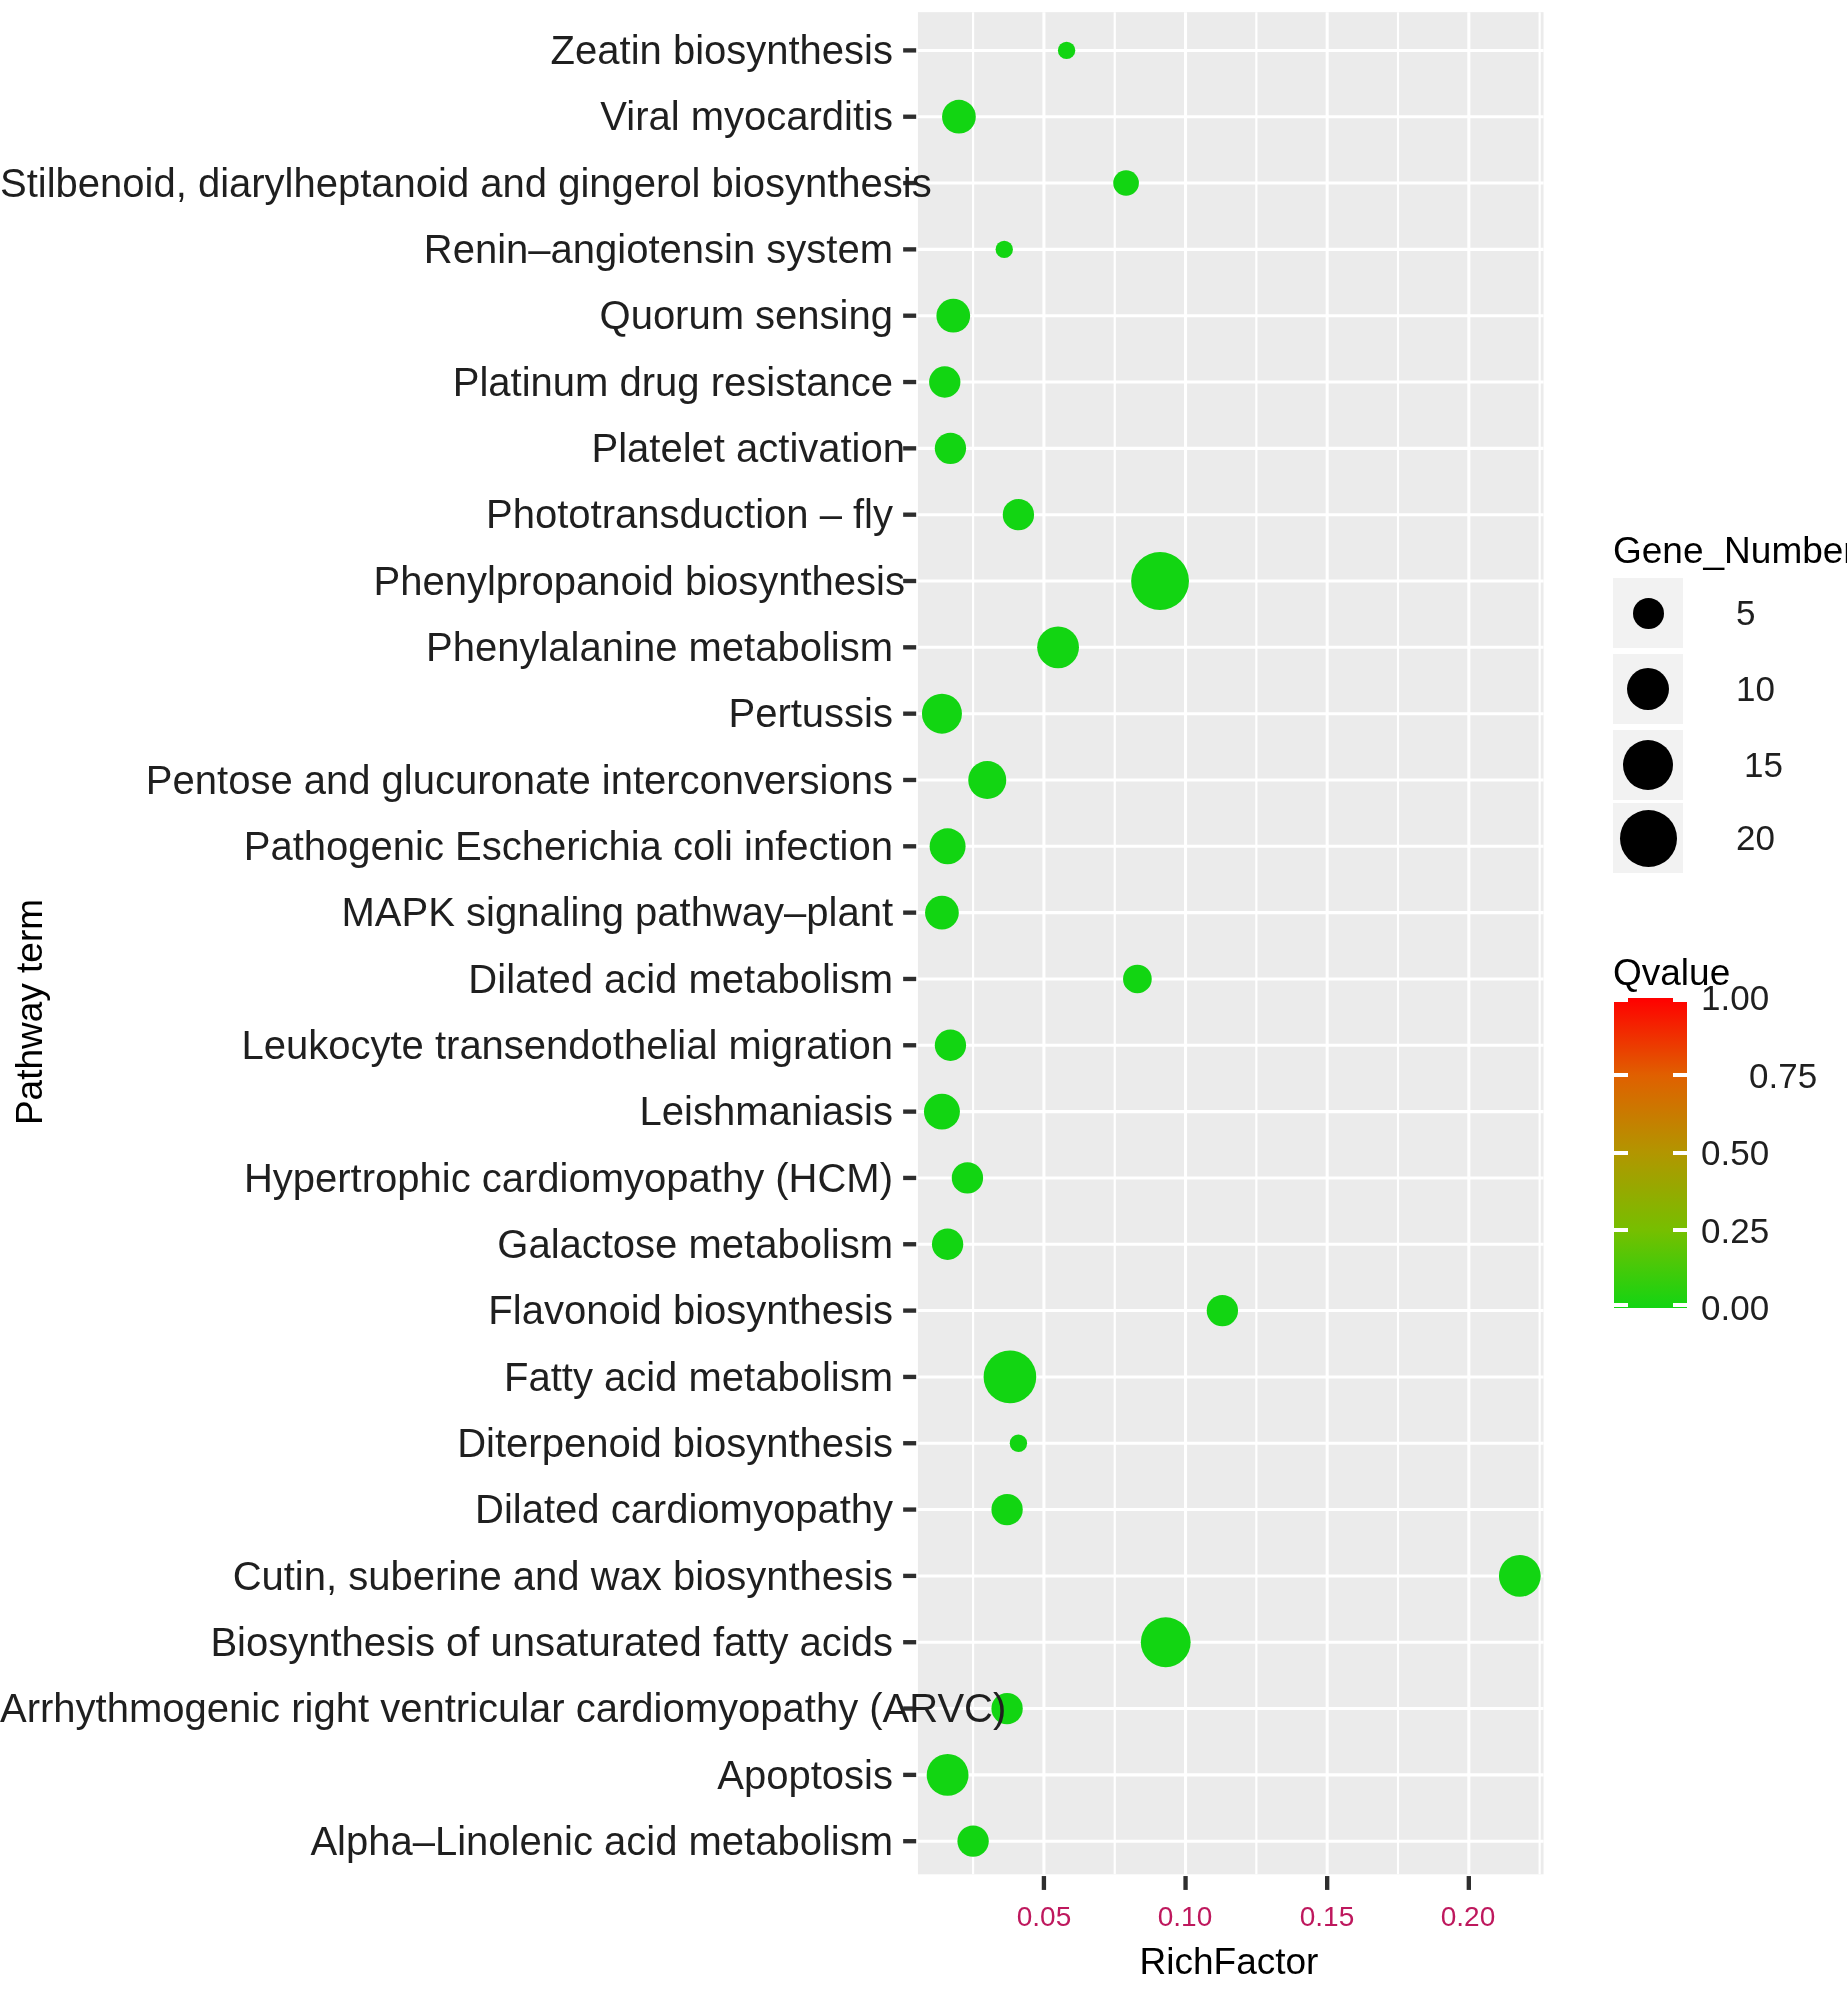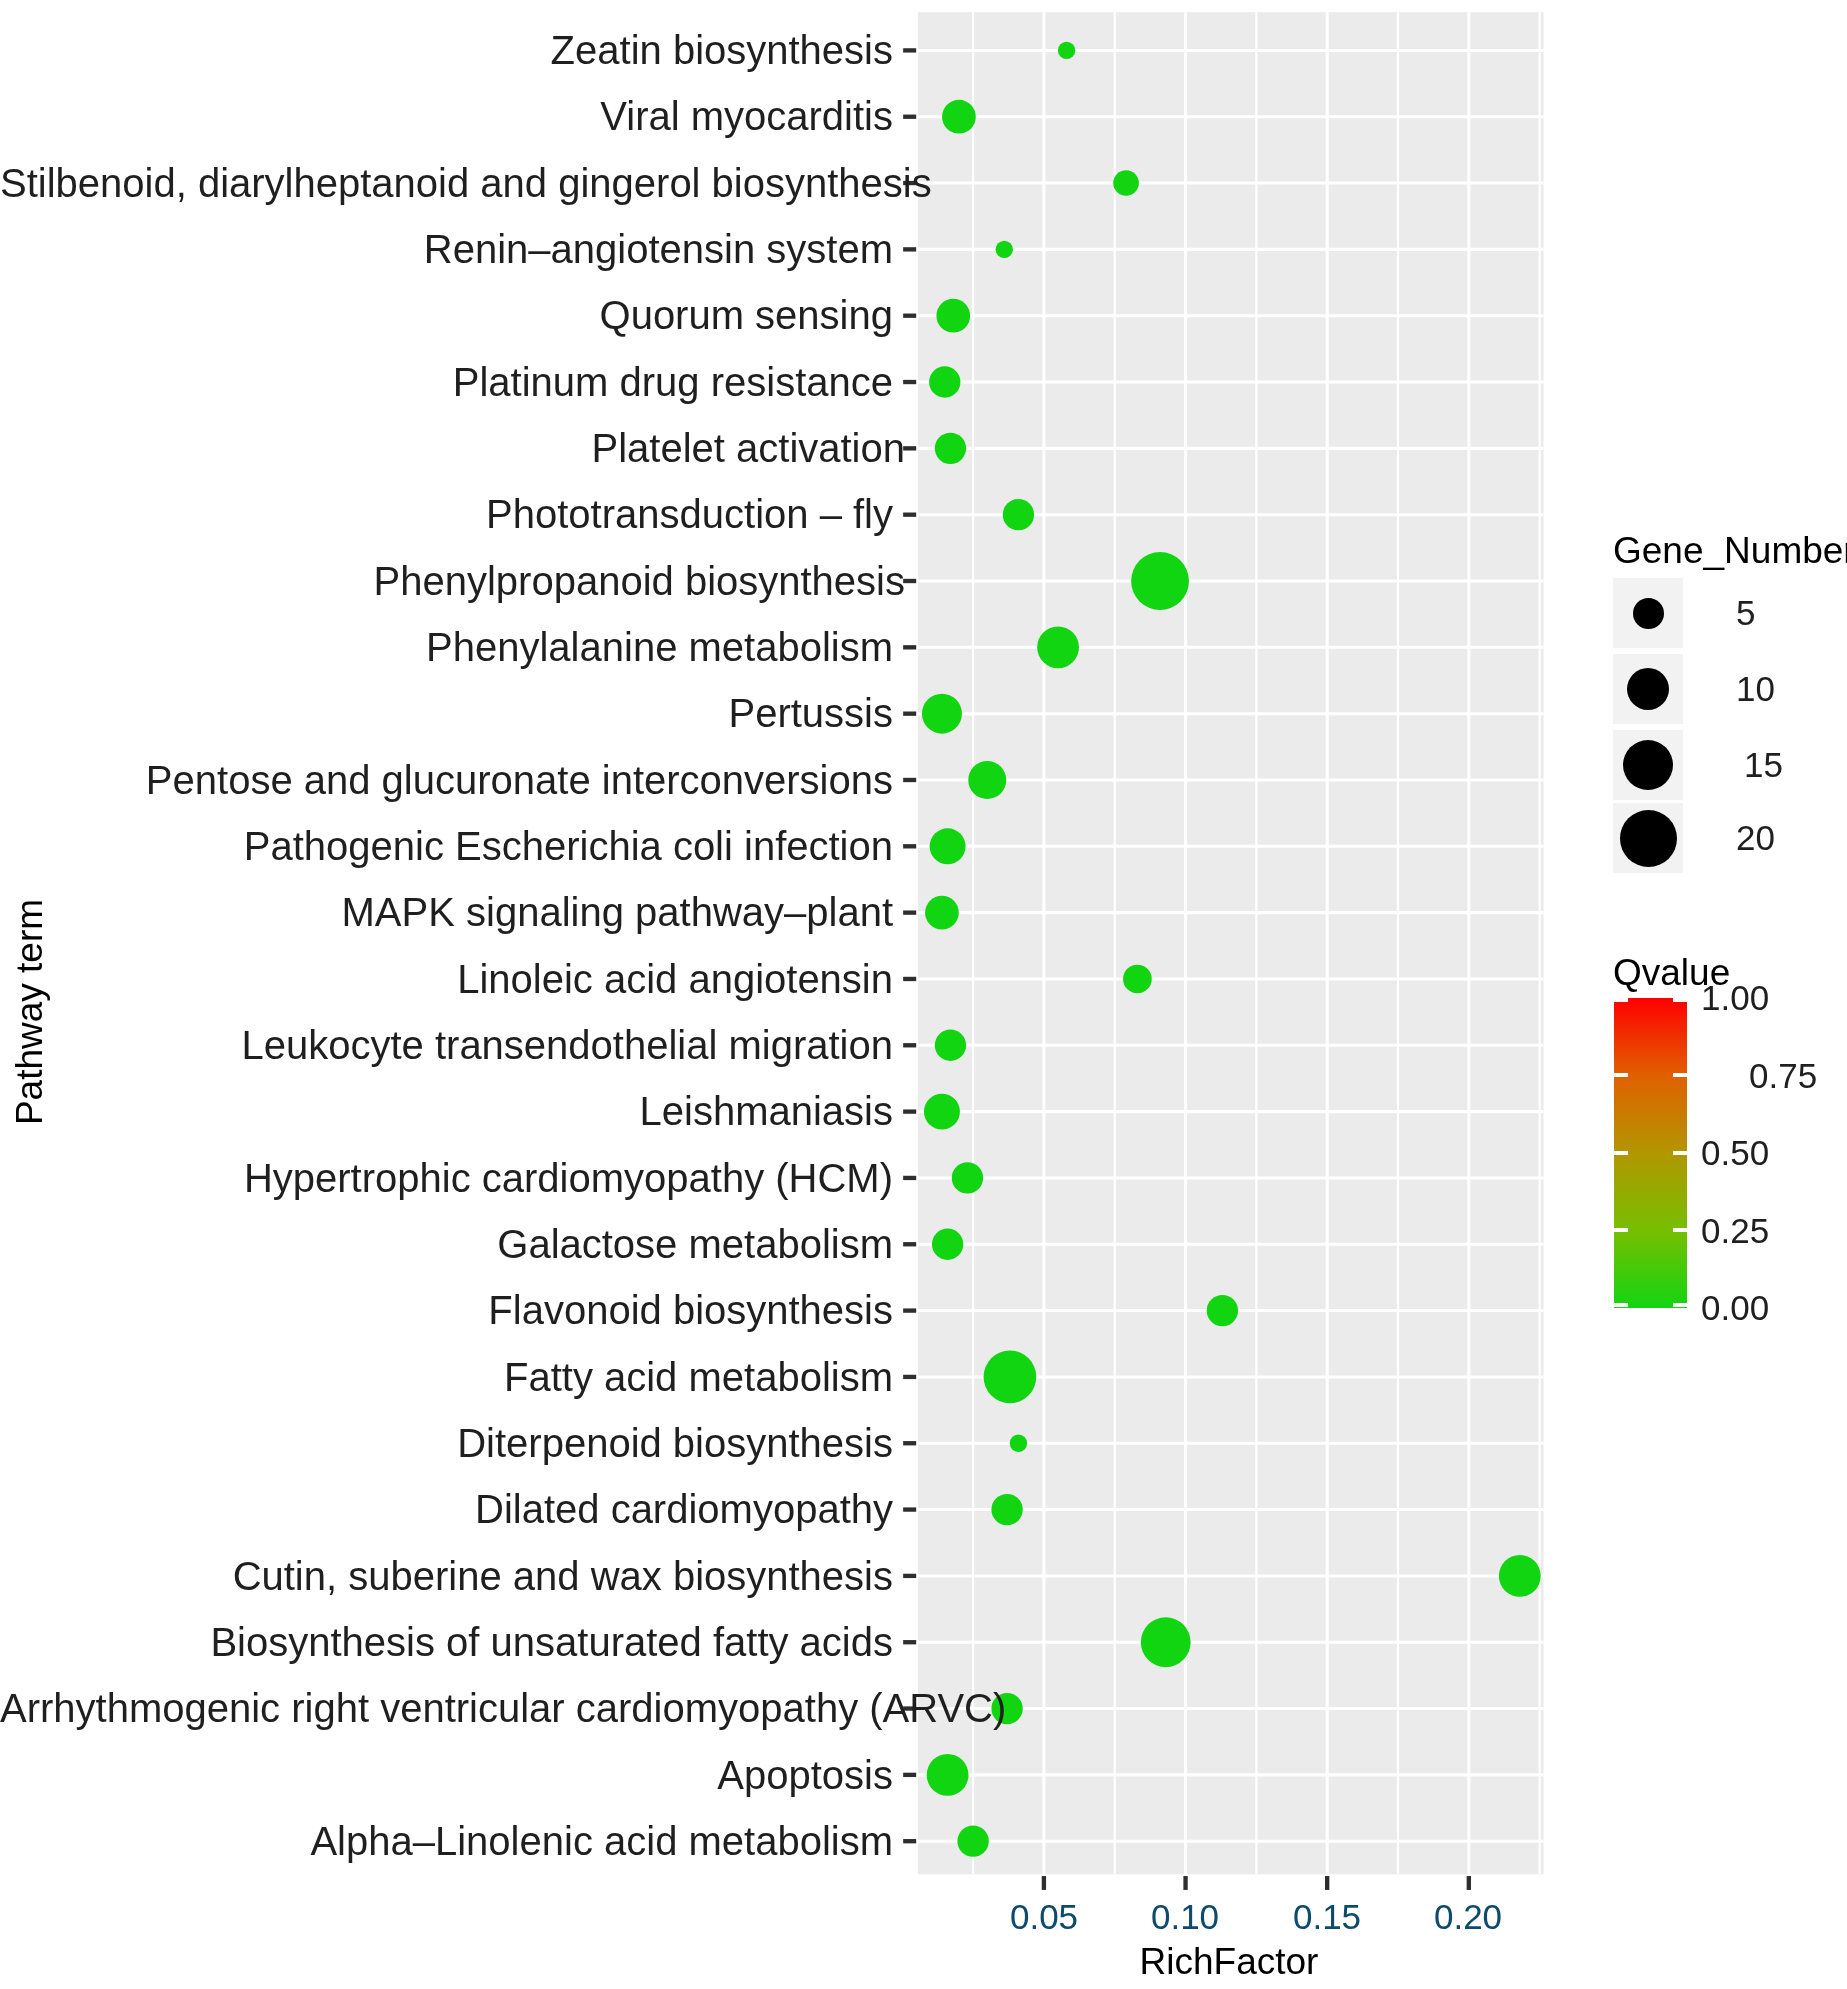--- a/index.html
+++ b/index.html
@@ -3,21 +3,21 @@
 <meta charset="utf-8">
 <style>
   html,body{margin:0;padding:0;background:#FFFFFF;}
   body{width:1848px;height:1989px;position:relative;overflow:hidden;
        font-family:"Liberation Sans", sans-serif;}
   .fig{position:absolute;left:0;top:0;width:1848px;height:1989px;}
   svg#panel{position:absolute;left:0;top:0;}
   .ylab{position:absolute;left:0;width:893px;height:47px;line-height:47px;
         text-align:right;white-space:nowrap;font-size:40px;color:#1f1f1f;}
   .xlab{position:absolute;width:156px;height:43px;line-height:43px;top:1895px;
-        text-align:center;font-size:35px;color:#0c4a6e;}
+        text-align:center;font-size:28px;color:#be185d;}
   .xtitle{position:absolute;top:1941px;left:1229px;transform:translateX(-50%);
         font-size:37px;color:#000;}
   .ytitle{position:absolute;left:29.5px;top:1012px;
         transform:translate(-50%,-50%) rotate(-90deg);
         font-size:37px;color:#000;white-space:nowrap;}
   .legend-title{position:absolute;font-size:37px;color:#000;white-space:nowrap;}
   .szkey{position:absolute;left:1613px;width:70px;height:70px;background:#F2F2F2;
         display:flex;align-items:center;justify-content:center;}
   .szdot{background:#000;border-radius:50%;}
   .szlab,.qlab{position:absolute;height:43px;line-height:43px;font-size:35px;
@@ -137,21 +137,21 @@
       <div class="ylab" style="top: 292px;">Quorum sensing</div>
       <div class="ylab" style="top: 359px;">Platinum drug resistance</div>
       <div class="ylab" style="top: 425px; padding-left: 12px;">Platelet activation</div>
       <div class="ylab" style="top: 491px;">Phototransduction – fly</div>
       <div class="ylab" style="top: 558px; margin-left: 12px;">Phenylpropanoid biosynthesis</div>
       <div class="ylab" style="top: 624px;">Phenylalanine metabolism</div>
       <div class="ylab" style="top: 690px;">Pertussis</div>
       <div class="ylab" style="top: 757px;">Pentose and glucuronate interconversions</div>
       <div class="ylab" style="top: 823px;">Pathogenic Escherichia coli infection</div>
       <div class="ylab" style="top: 889px;">MAPK signaling pathway–plant</div>
-      <div class="ylab" style="top: 956px;">Linoleic acid angiotensin</div>
+      <div class="ylab" style="top: 956px;">Dilated acid metabolism</div>
       <div class="ylab" style="top: 1022px;">Leukocyte transendothelial migration</div>
       <div class="ylab" style="top: 1088px;">Leishmaniasis</div>
       <div class="ylab" style="top: 1155px;">Hypertrophic cardiomyopathy (HCM)</div>
       <div class="ylab" style="top: 1221px;">Galactose metabolism</div>
       <div class="ylab" style="top: 1287px;">Flavonoid biosynthesis</div>
       <div class="ylab" style="top: 1354px;">Fatty acid metabolism</div>
       <div class="ylab" style="top: 1420px;">Diterpenoid biosynthesis</div>
       <div class="ylab" style="top: 1486px;">Dilated cardiomyopathy</div>
       <div class="ylab" style="top: 1553px;">Cutin, suberine and wax biosynthesis</div>
       <div class="ylab" style="top: 1619px;">Biosynthesis of unsaturated fatty acids</div>

